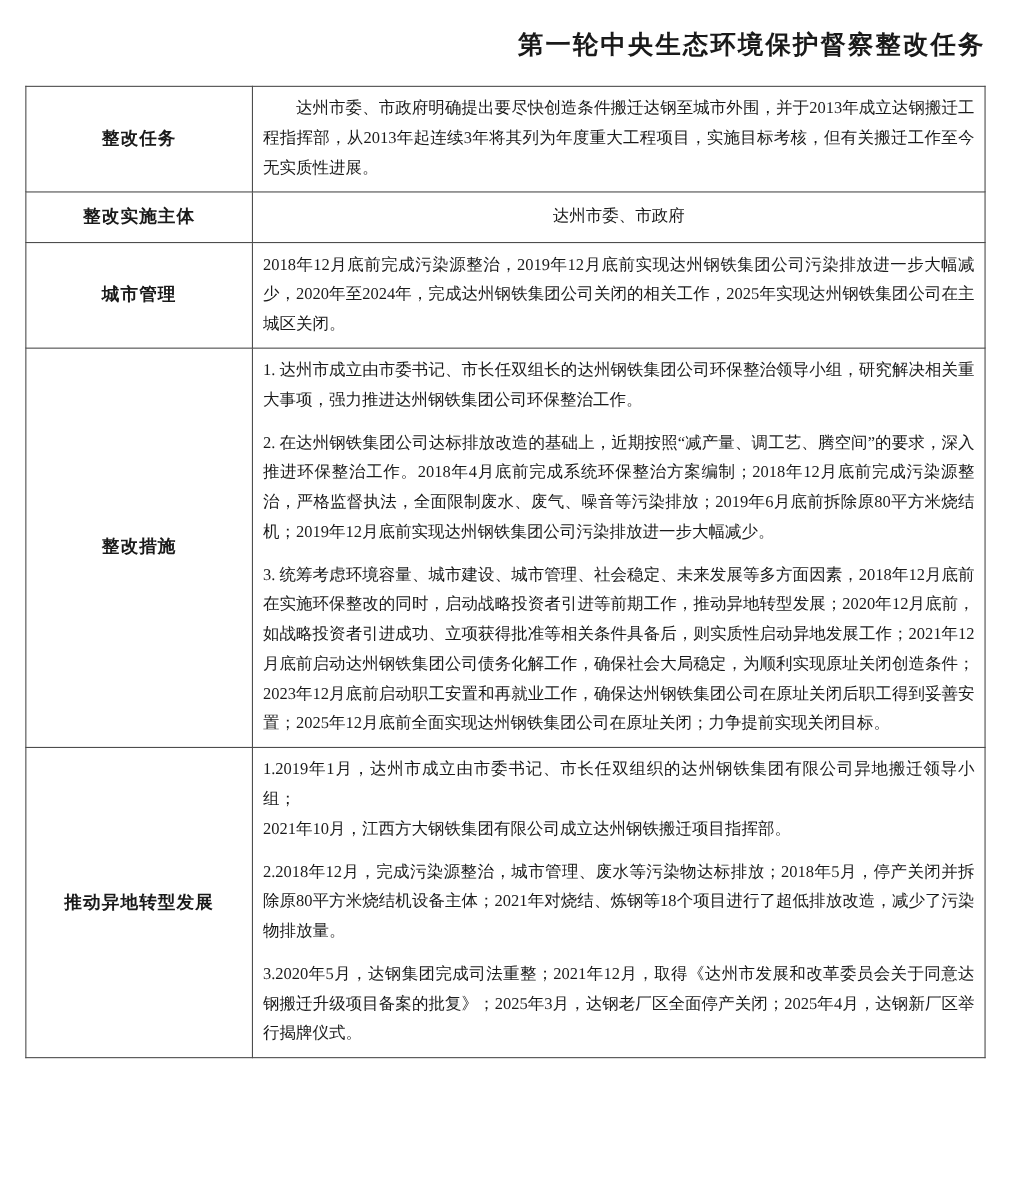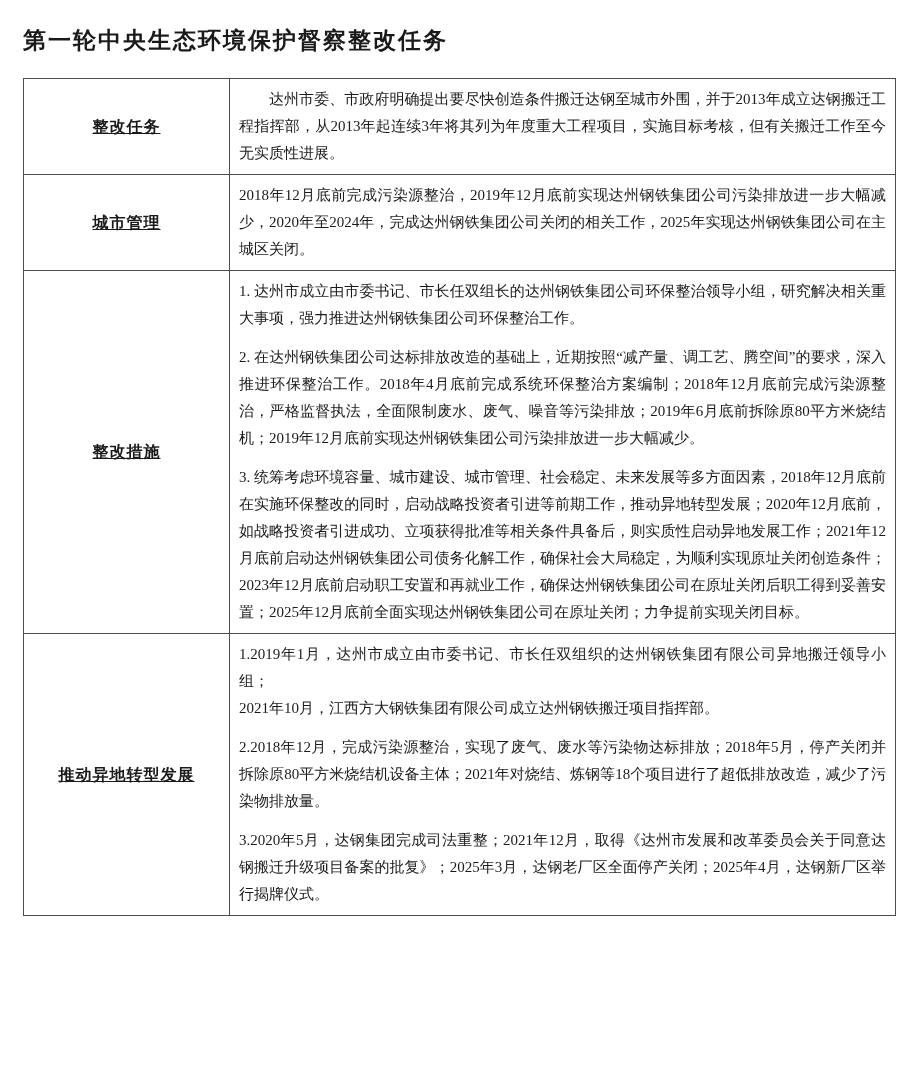--- a/index.html
+++ b/index.html
@@ -11,21 +11,21 @@
   }
   .page {
     width: 919px;
     min-height: 1089px;
     box-sizing: border-box;
     padding: 26px 23px 24px 23px;
     background: #ffffff;
     margin: 0 auto;
   }
   .doc-title {
-    text-align: left;
+    text-align: right;
     font-weight: bold;
   }
   .title-line-1 {
     font-size: 23px;
     letter-spacing: 2px;
     line-height: 30px;
     margin: 0 0 22px 0;
   }
   .title-line-2 {
     font-size: 23px;
@@ -44,21 +44,20 @@
     vertical-align: middle;
     box-sizing: border-box;
   }
   td.label-cell {
     text-align: center;
     font-weight: bold;
     font-size: 16px;
     letter-spacing: 1px;
     padding: 6px 4px;
     line-height: 24px;
-    text-decoration: underline;
   }
   td.content-cell {
     font-size: 15px;
     line-height: 27px;
     padding: 7px 9px;
   }
   td.content-cell p { margin: 0; }
   td.content-cell p + p { margin-top: 12px; }
   td.layout-center {
     text-align: center;
@@ -87,37 +86,43 @@
       <col class="col-content">
     </colgroup>
     <tbody id="table-body">
         <tr>
           <td class="label-cell">整改任务</td>
           <td class="content-cell layout-justify-indent">
             <p>达州市委、市政府明确提出要尽快创造条件搬迁达钢至城市外围，并于2013年成立达钢搬迁工程指挥部，从2013年起连续3年将其列为年度重大工程项目，实施目标考核，但有关搬迁工作至今无实质性进展。</p>
           </td>
         </tr>
         <tr>
+          <td class="label-cell">整改实施主体</td>
+          <td class="content-cell layout-center">
+            <p>达州市委、市政府</p>
+          </td>
+        </tr>
+        <tr>
           <td class="label-cell">城市管理</td>
           <td class="content-cell layout-justify">
             <p>2018年12月底前完成污染源整治，2019年12月底前实现达州钢铁集团公司污染排放进一步大幅减少，2020年至2024年，完成达州钢铁集团公司关闭的相关工作，2025年实现达州钢铁集团公司在主城区关闭。</p>
           </td>
         </tr>
         <tr>
           <td class="label-cell">整改措施</td>
           <td class="content-cell layout-justify">
             <p>1. 达州市成立由市委书记、市长任双组长的达州钢铁集团公司环保整治领导小组，研究解决相关重大事项，强力推进达州钢铁集团公司环保整治工作。</p>
             <p>2. 在达州钢铁集团公司达标排放改造的基础上，近期按照“减产量、调工艺、腾空间”的要求，深入推进环保整治工作。2018年4月底前完成系统环保整治方案编制；2018年12月底前完成污染源整治，严格监督执法，全面限制废水、废气、噪音等污染排放；2019年6月底前拆除原80平方米烧结机；2019年12月底前实现达州钢铁集团公司污染排放进一步大幅减少。</p>
             <p>3. 统筹考虑环境容量、城市建设、城市管理、社会稳定、未来发展等多方面因素，2018年12月底前在实施环保整改的同时，启动战略投资者引进等前期工作，推动异地转型发展；2020年12月底前，如战略投资者引进成功、立项获得批准等相关条件具备后，则实质性启动异地发展工作；2021年12月底前启动达州钢铁集团公司债务化解工作，确保社会大局稳定，为顺利实现原址关闭创造条件；2023年12月底前启动职工安置和再就业工作，确保达州钢铁集团公司在原址关闭后职工得到妥善安置；2025年12月底前全面实现达州钢铁集团公司在原址关闭；力争提前实现关闭目标。</p>
           </td>
         </tr>
         <tr>
           <td class="label-cell">推动异地转型发展</td>
           <td class="content-cell layout-justify">
             <p>1.2019年1月，达州市成立由市委书记、市长任双组织的达州钢铁集团有限公司异地搬迁领导小组；<br>2021年10月，江西方大钢铁集团有限公司成立达州钢铁搬迁项目指挥部。</p>
-            <p>2.2018年12月，完成污染源整治，实现了废气、废水等污染物达标排放；2018年5月，停产关闭并拆除原80平方米烧结机设备主体；2021年对烧结、炼钢等18个项目进行了超低排放改造，减少了污染物排放量。</p>
+            <p>2.2018年12月，完成污染源整治，城市管理、废水等污染物达标排放；2018年5月，停产关闭并拆除原80平方米烧结机设备主体；2021年对烧结、炼钢等18个项目进行了超低排放改造，减少了污染物排放量。</p>
             <p>3.2020年5月，达钢集团完成司法重整；2021年12月，取得《达州市发展和改革委员会关于同意达钢搬迁升级项目备案的批复》；2025年3月，达钢老厂区全面停产关闭；2025年4月，达钢新厂区举行揭牌仪式。</p>
           </td>
         </tr>
       </tbody>
   </table>
 
 </div>
 
 </body></html>

